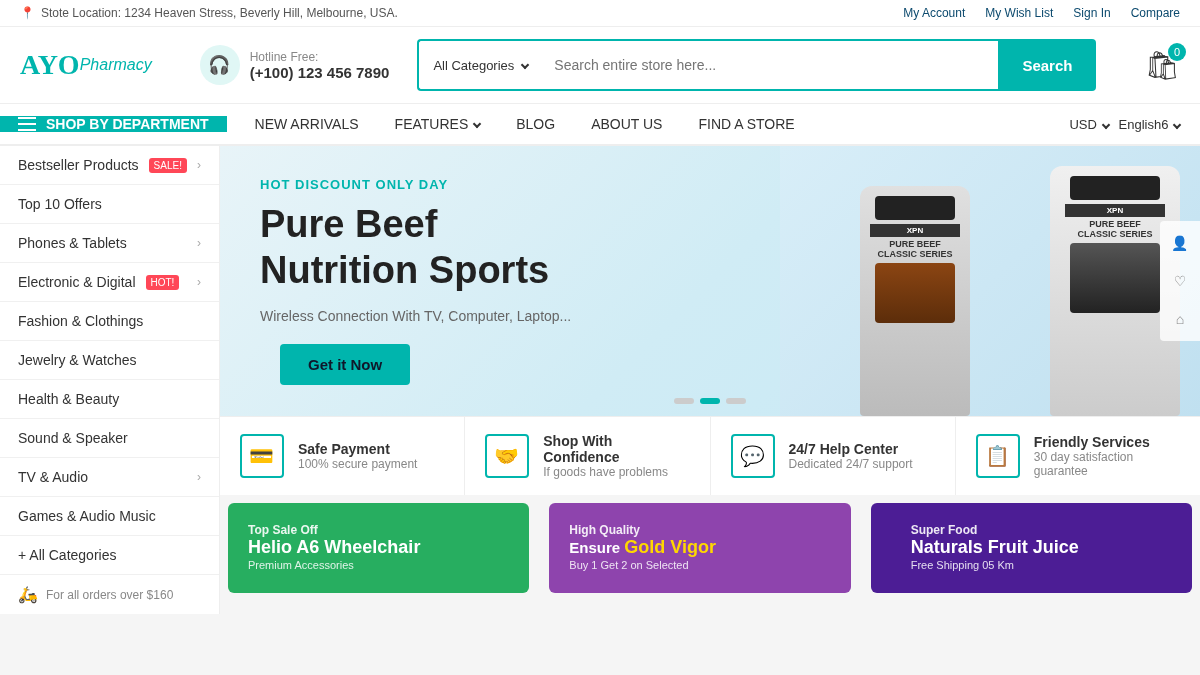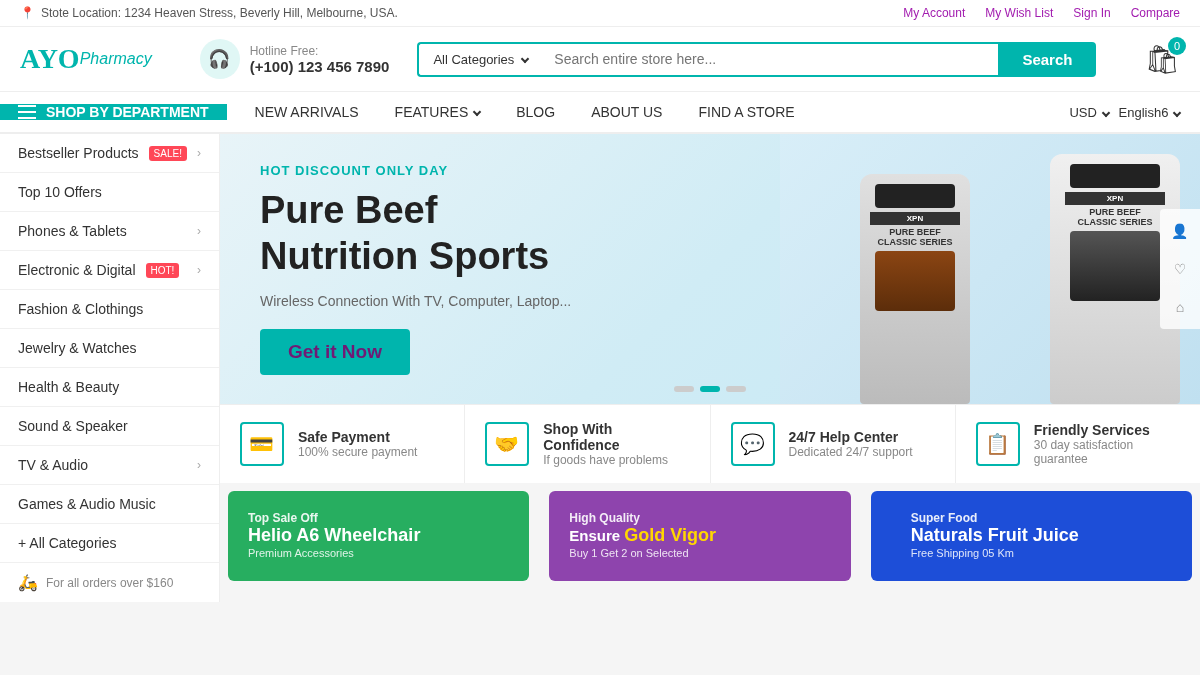--- a/index.html
+++ b/index.html
@@ -2,32 +2,32 @@
 <html><head>
   <meta charset="utf-8">
   <style>
     * { margin: 0; padding: 0; box-sizing: border-box; }
     body { font-family: Arial, sans-serif; font-size: 14px; color: #333; background: #f5f5f5; width: 1200px; overflow-x: hidden; }
 
     
     .top-bar { background: #fff; border-bottom: 1px solid #eee; padding: 6px 20px; display: flex; justify-content: space-between; align-items: center; font-size: 12px; color: #555; }
     .top-bar-left { display: flex; align-items: center; gap: 6px; }
     .top-bar-right { display: flex; gap: 20px; }
-    .top-bar-right a { color: #a21caf; text-decoration: none; }
+    .top-bar-right a { color: #0c4a6e; text-decoration: none; }
 
     
     .header { background: #fff; padding: 12px 20px; display: flex; align-items: center; gap: 28px; border-bottom: 1px solid #eee; }
     .logo { display: flex; align-items: center; }
     .logo-text { font-size: 28px; font-weight: bold; color: #00b5ad; font-family: Georgia, serif; }
     .logo-pharmacy { font-size: 16px; color: #00b5ad; font-style: italic; }
     .hotline { display: flex; align-items: center; gap: 10px; margin-left: 20px; }
     .hotline-icon { width: 40px; height: 40px; background: #e0f7f5; border-radius: 50%; display: flex; align-items: center; justify-content: center; color: #00b5ad; font-size: 18px; }
     .hotline-text { font-size: 12px; color: #888; }
     .hotline-number { font-size: 15px; font-weight: bold; color: #333; }
-    .search-bar { flex: 1; display: flex; height: 35px; }
+    .search-bar { flex: 1; display: flex; height: 52px; }
     .search-category { padding: 0 14px; border: 2px solid #00b5ad; border-right: none; background: #fff; color: #333; font-size: 13px; border-radius: 4px 0 0 4px; cursor: pointer; display: flex; align-items: center; gap: 6px; white-space: nowrap; }
     .search-input { flex: 1; border: 2px solid #00b5ad; border-left: none; border-right: none; padding: 0 12px; font-size: 14px; outline: none; }
     .search-btn { background: #00b5ad; color: #fff; border: none; padding: 0 24px; font-size: 15px; font-weight: bold; cursor: pointer; border-radius: 0 4px 4px 0; }
     .cart-icon { position: relative; margin-left: 20px; cursor: pointer; }
     .cart-svg { font-size: 28px; color: #333; }
     .cart-badge { position: absolute; top: -6px; right: -6px; background: #00b5ad; color: #fff; border-radius: 50%; width: 18px; height: 18px; font-size: 11px; display: flex; align-items: center; justify-content: center; }
 
     
     .nav { background: #fff; border-bottom: 2px solid #eee; display: flex; align-items: center; }
     .shop-dept { background: #00b5ad; color: #fff; padding: 0 18px; display: flex; align-items: center; gap: 10px; font-weight: bold; font-size: 14px; cursor: pointer; min-width: 220px; }
@@ -53,42 +53,42 @@
 
     
     .main-content { flex: 1; padding: 0; }
 
     
     .hero { background: linear-gradient(135deg, #e8f4f8 0%, #d0ecf5 50%, #c5e8f5 100%); position: relative; overflow: hidden; height: 270px; display: flex; align-items: center; padding: 0 40px; margin: 0; }
     .hero-text { z-index: 2; }
     .hero-tag { color: #00b5ad; font-size: 13px; font-weight: bold; text-transform: uppercase; letter-spacing: 1px; margin-bottom: 10px; }
     .hero-title { font-size: 38px; font-weight: bold; color: #222; line-height: 1.2; margin-bottom: 14px; }
     .hero-subtitle { color: #666; font-size: 14px; margin-bottom: 20px; }
-    .hero-btn { background: #00b5ad; color: #701a75; border: none; padding: 12px 28px; border-radius: 4px; font-size: 19px; cursor: pointer; font-weight: bold; }
+    .hero-btn { background: #00b5ad; color: #0f172a; border: none; padding: 12px 28px; border-radius: 4px; font-size: 15px; cursor: pointer; font-weight: bold; margin-left: 20px; }
     .hero-image { position: absolute; right: 0; top: 0; height: 100%; display: flex; align-items: center; }
     .hero-image-placeholder { width: 420px; height: 270px; background: linear-gradient(180deg, #e0eff8 0%, #c8e0f0 100%); display: flex; align-items: center; justify-content: center; position: relative; overflow: hidden; }
     .hero-dots { position: absolute; bottom: 12px; left: 50%; transform: translateX(-50%); display: flex; gap: 6px; }
     .hero-dot { width: 20px; height: 6px; border-radius: 3px; background: #ccc; }
     .hero-dot.active { background: #00b5ad; }
     .hero-side-icon { width: 32px; height: 32px; display: flex; align-items: center; justify-content: center; color: #888; font-size: 14px; cursor: pointer; }
 
     
     .features-bar { background: #fff; display: flex; border-top: 1px solid #eee; }
     .feature-item { flex: 1; display: flex; align-items: center; gap: 14px; padding: 16px 20px; border-right: 1px solid #eee; }
     .feature-item:last-child { border-right: none; }
     .feature-icon { width: 44px; height: 44px; border: 2px solid #00b5ad; border-radius: 4px; display: flex; align-items: center; justify-content: center; color: #00b5ad; font-size: 20px; flex-shrink: 0; }
     .feature-title { font-weight: bold; font-size: 14px; color: #333; }
     .feature-desc { font-size: 12px; color: #888; }
 
     
     .promo-cards { display: flex; gap: 20px; padding: 8px; background: #f5f5f5; }
     .promo-card { flex: 1; border-radius: 6px; padding: 20px; color: #fff; min-height: 90px; display: flex; flex-direction: column; justify-content: flex-start; overflow: hidden; position: relative; }
     .promo-card-1 { background: #27ae60; }
     .promo-card-2 { background: #8e44ad; }
-    .promo-card-3 { background: #1d4ed8; padding-left: 40px; }
+    .promo-card-3 { background: #4c1d95; padding-left: 40px; }
     .promo-tag { font-size: 12px; font-weight: bold; opacity: 0.9; }
     .promo-title { font-size: 18px; font-weight: bold; line-height: 1.2; }
     .promo-desc { font-size: 11px; opacity: 0.85; }
 
     .chevron-down { display: inline-block; border-right: 2px solid currentColor; border-bottom: 2px solid currentColor; width: 6px; height: 6px; transform: rotate(45deg); margin-left: 2px; vertical-align: middle; }
   </style>
 </head>
 <body>
 
 <div class="top-bar">

